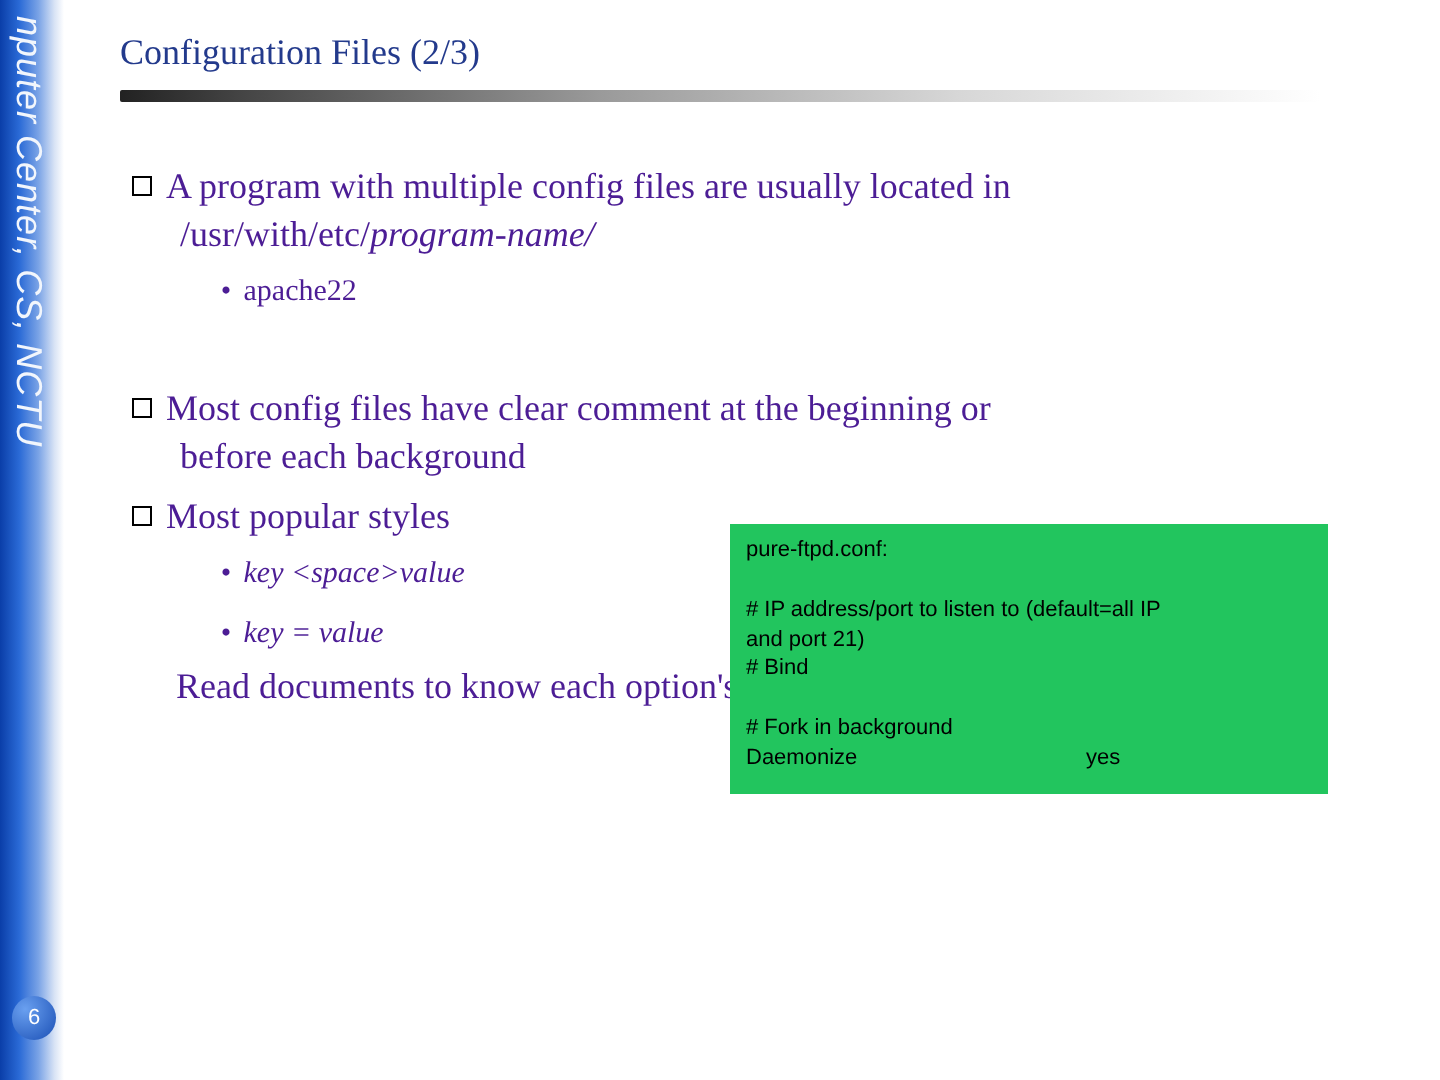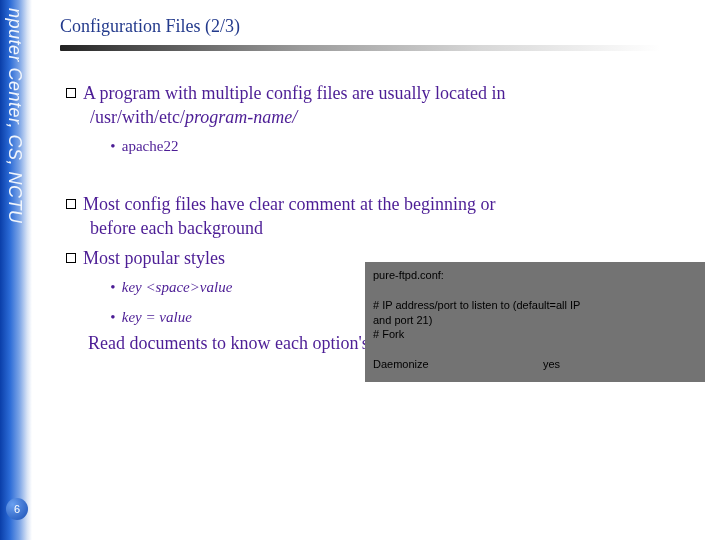--- a/index.html
+++ b/index.html
@@ -35,22 +35,22 @@
   .bullet .text { display: inline; }
   .bullet .path { font-style: normal; }
   .bullet .prog { font-style: italic; }
   .sub { margin-left: 48px; font-size: 15px; margin-top: 6px; }
   .sub .dot { display: inline-block; width: 10px; text-align: center; }
   .sub-item { margin-bottom: 2px; }
   .sub .keytxt { font-style: italic; }
   .section2 { margin-top: 36px; position: relative; }
   .readline { margin-left: 28px; font-size: 18px; margin-top: 4px; }
   .codebox {
-    position: absolute; left: 365px; top: 262px; width: 340px;
-    background: #737373; padding: 6px 12px 10px 8px;
+    position: absolute; left: 365px; top: 262px; width: 299px;
+    background: #22c55e; padding: 6px 12px 10px 8px;
     font-family: Arial, Helvetica, sans-serif; font-size: 11px; color: #000; line-height: 1.35;
   }
   .codebox .row { display: flex; }
   .codebox .cell-left { flex: 0 0 170px; }
   .codebox .cell-right { flex: 1; }
 </style>
 </head>
 <body>
 
 <div class="slide">
@@ -91,21 +91,22 @@
       </div>
     </div>
   </div>
 
   <div class="codebox">
     <div>pure-ftpd.conf:</div>
     <div>&nbsp;</div>
     <div># IP address/port to listen to (default=all IP</div>
     <div>and port 21)</div>
     <div class="row">
-      <div class="cell-left"># Fork</div>
+      <div class="cell-left"># Bind</div>
     </div>
     <div>&nbsp;</div>
+    <div># Fork in background</div>
     <div class="row">
       <div class="cell-left">Daemonize</div>
       <div class="cell-right">yes</div>
     </div>
   </div>
 </div>
 
 </body></html>

